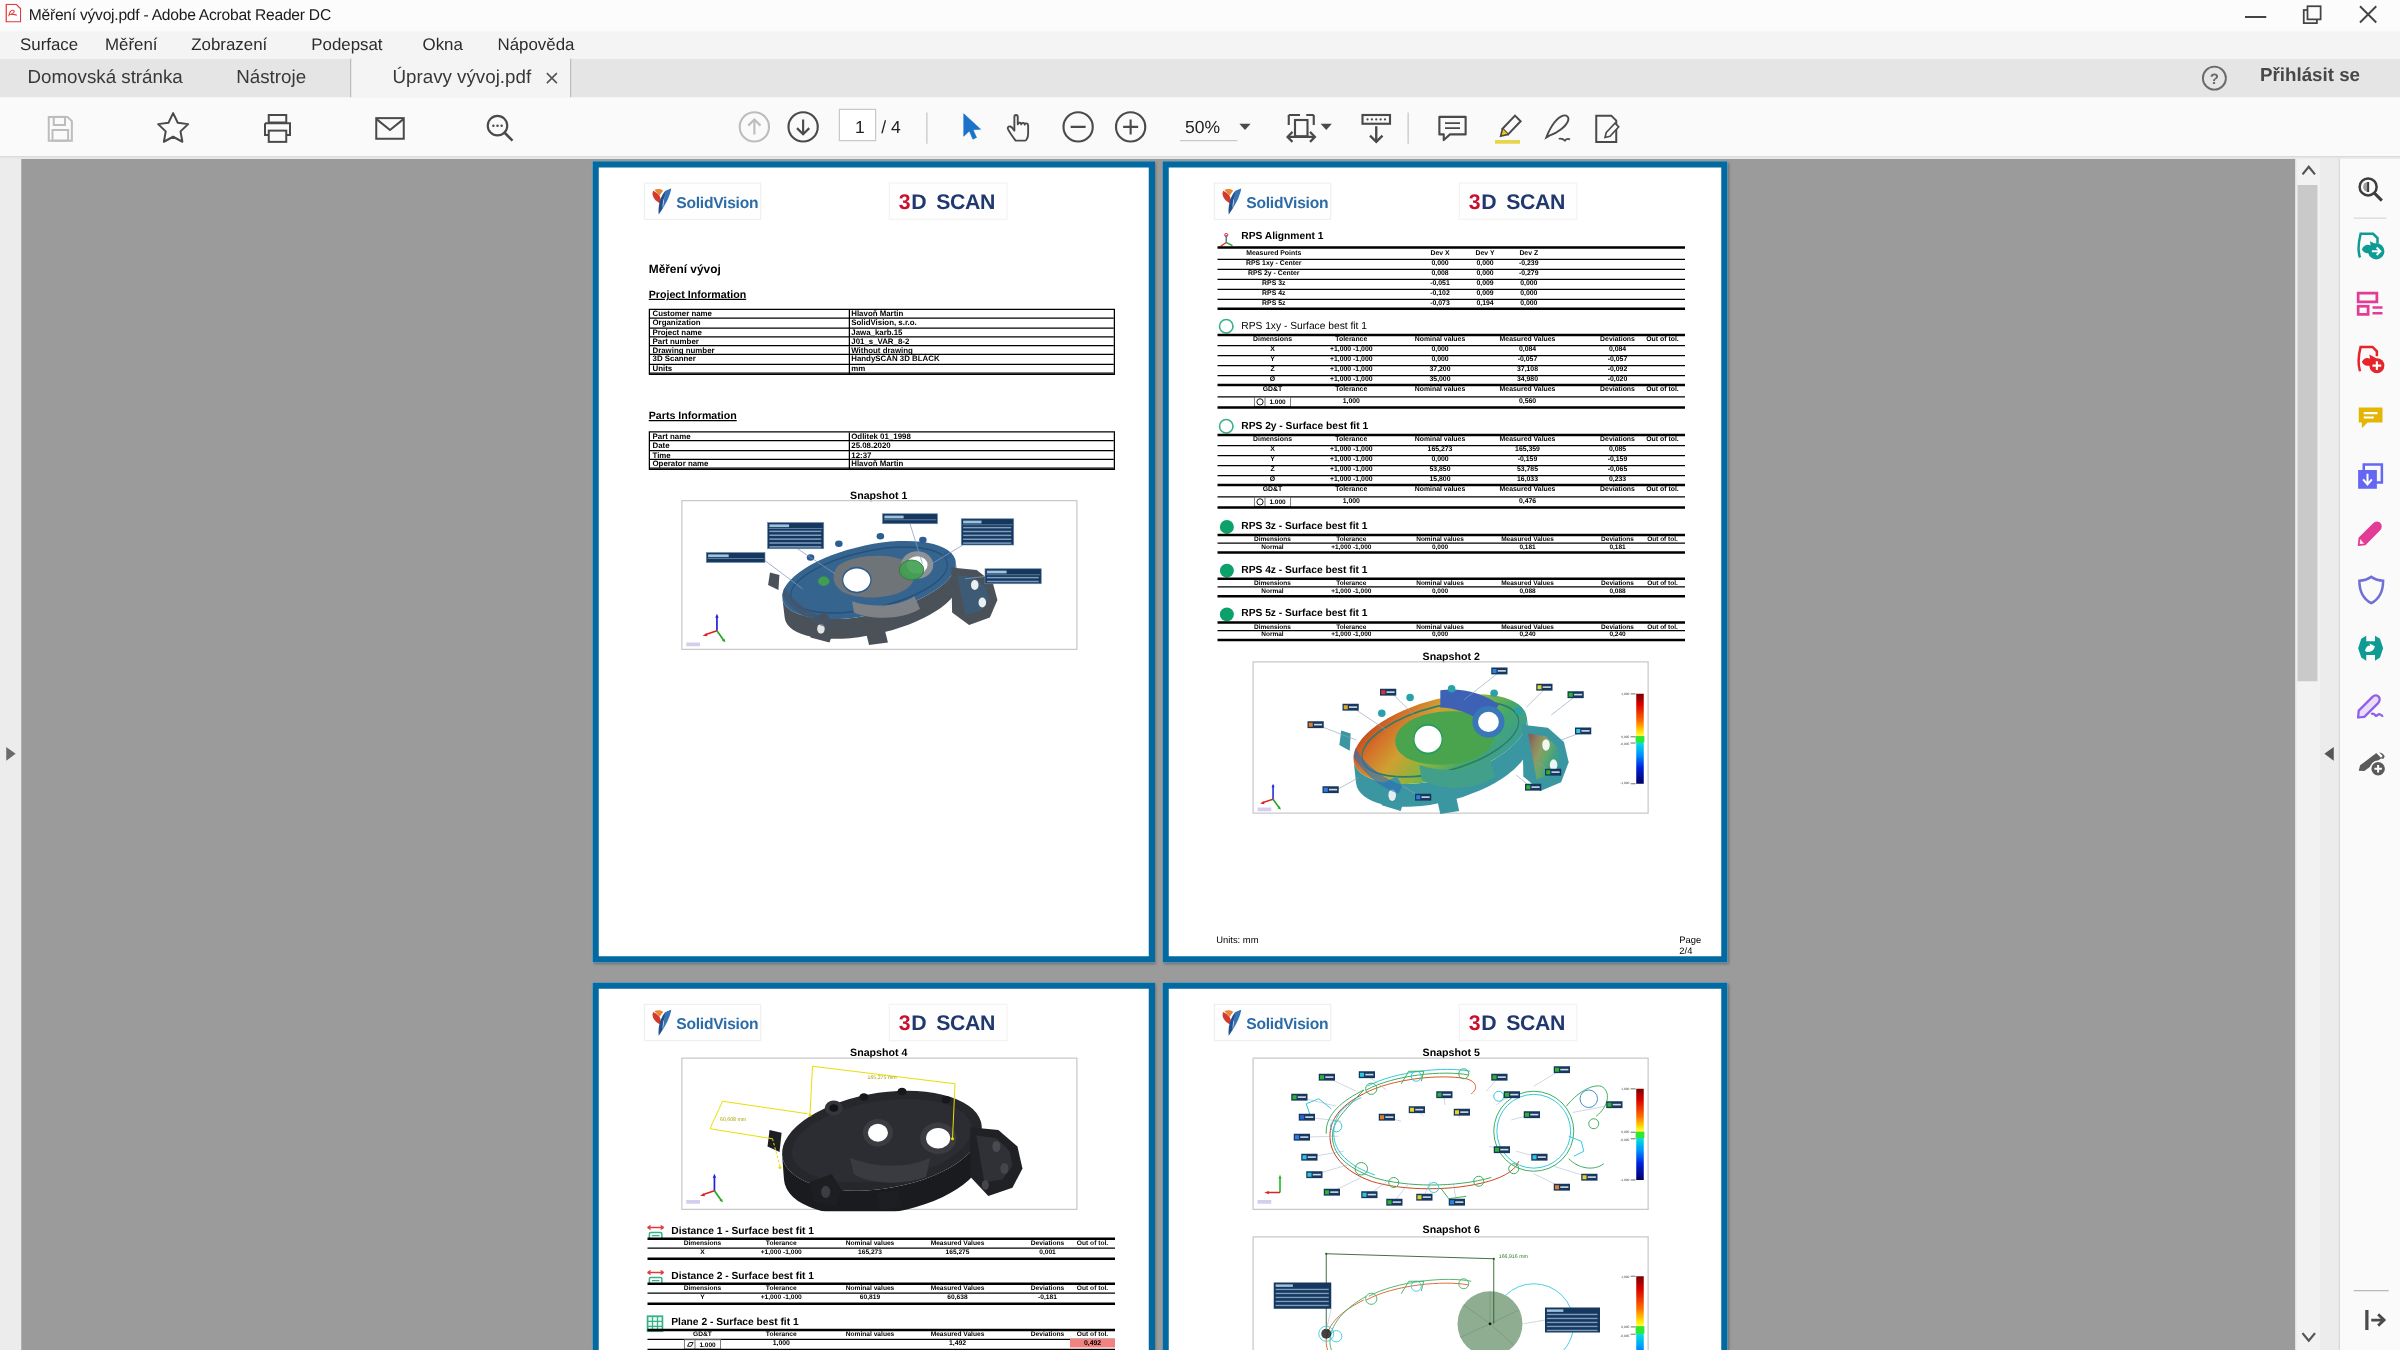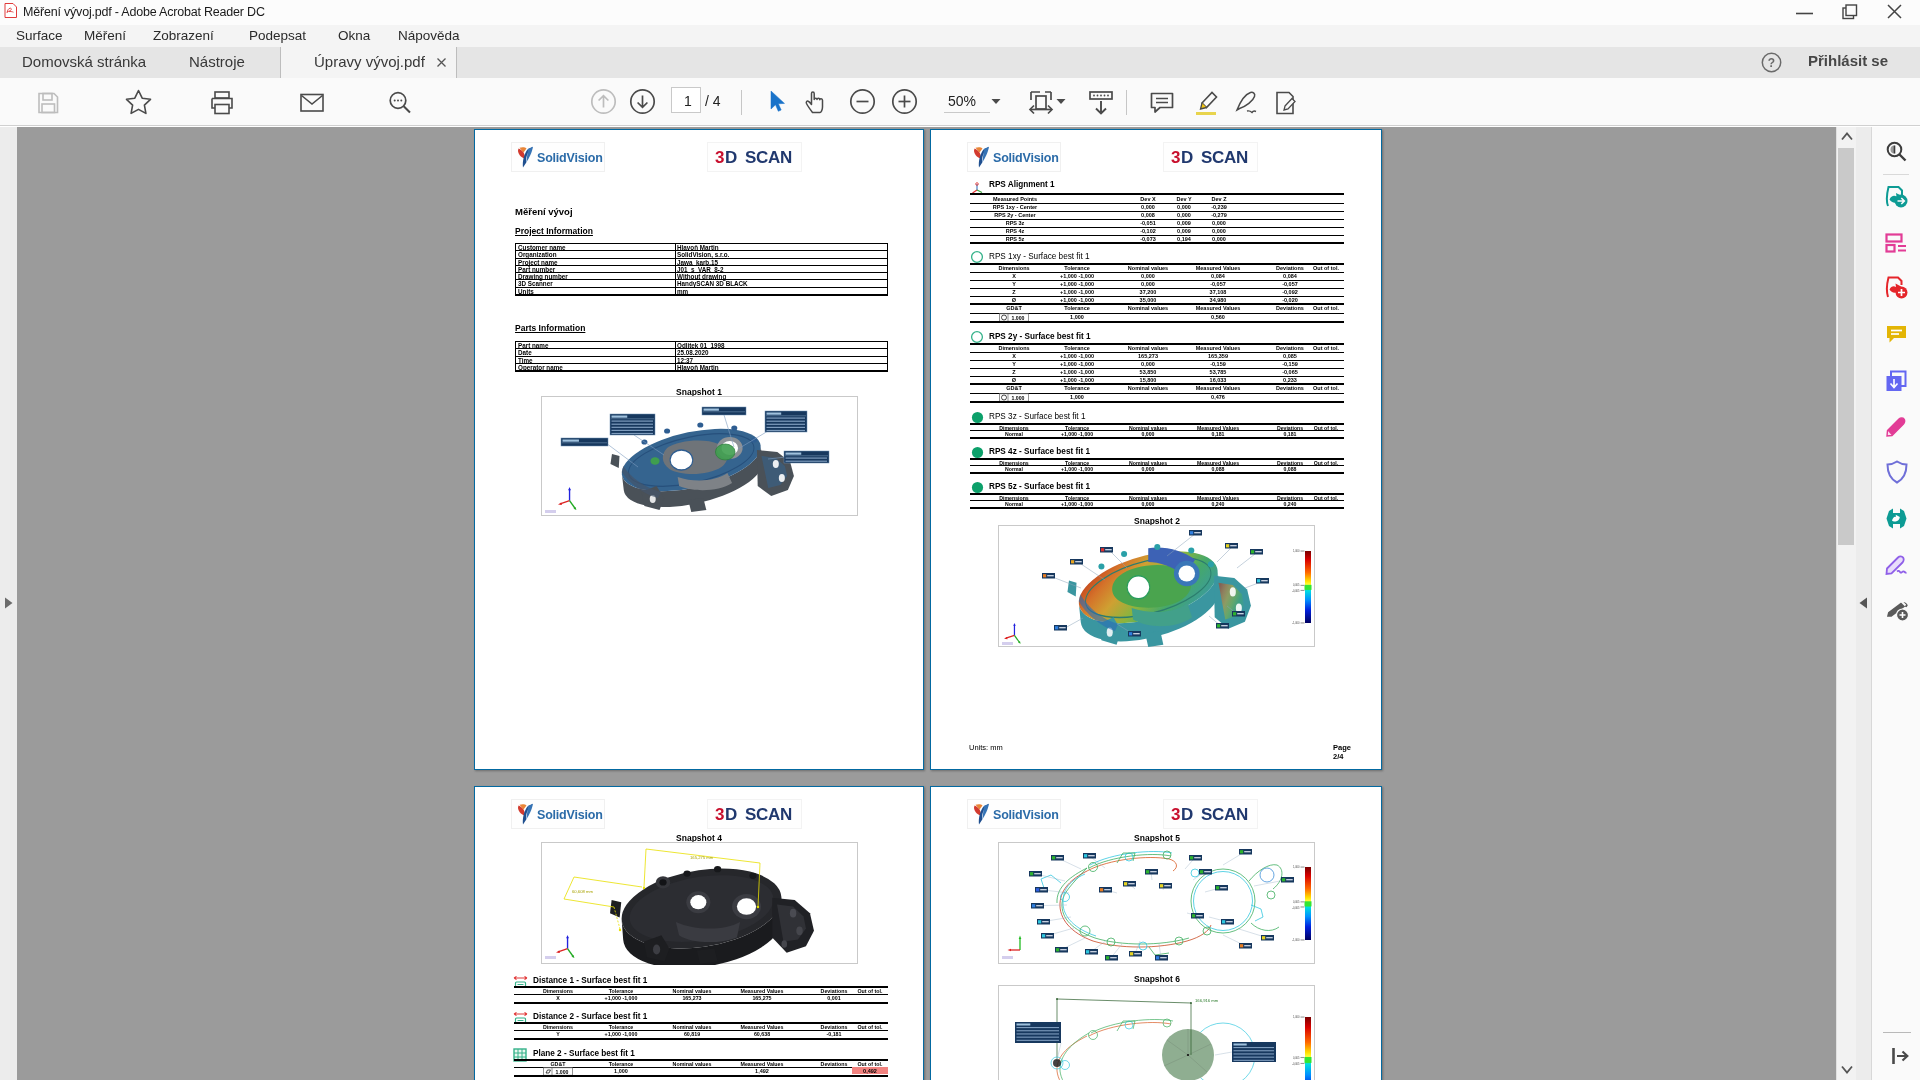--- a/index.html
+++ b/index.html
@@ -16,21 +16,21 @@
 #toolbar { position:absolute; left:0; top:78px; width:1920px; height:48px; background:#fafafa; border-bottom:1px solid #d0d0d0; }
 .tsep { position:absolute; top:12px; width:1px; height:25px; background:#c6c6c6; }
 
 #main { position:absolute; left:0; top:127px; width:1920px; height:953px; background:#9b9b9b; }
 #leftstrip { position:absolute; left:0; top:0; width:17px; height:953px; background:#ececec; }
 #scrolltrack { position:absolute; left:1836px; top:0; width:20px; height:953px; background:#f2f2f2; border-left:1px solid #e0e0e0;}
 #scrollthumb { position:absolute; left:1838px; top:21px; width:16px; height:397px; background:#c9c9c9; }
 #rightstrip { position:absolute; left:1856px; top:0; width:16px; height:953px; background:#ececec; border-right:1px solid #d8d8d8; }
 #sidebar { position:absolute; left:1872px; top:0; width:48px; height:953px; background:#fafafa; }
 
-.page { position:absolute; width:450px; background:#fff; border:1px solid #0369a1; box-shadow:1px 1px 2px rgba(0,0,0,0.3); }
+.page { position:absolute; width:450px; background:#fff; border:5px solid #0369a1; box-shadow:1px 1px 2px rgba(0,0,0,0.3); }
 .page * { position:absolute; }
 .logoSV { left:36px; top:12px; width:94px; height:30px; border:1px solid #f0f0f0; background:#fefefe; }
 .logo3D { left:232px; top:12px; width:95px; height:30px; border:1px solid #f3f3f3; background:#fefefe; }
 .svtext { left:25px; top:8px; font-size:12.5px; font-weight:bold; color:#2b6ba8; letter-spacing:-0.2px;}
 .t3 { left:7px; top:5px; font-size:17px; font-weight:bold; color:#c8102e; }
 .tD { left:17px; top:5px; font-size:17px; font-weight:bold; color:#20386e; }
 .tSCAN { left:37px; top:5px; font-size:17px; font-weight:bold; color:#20386e; letter-spacing:-0.3px;}
 </style>
 </head>
 <body>
@@ -525,21 +525,21 @@
             <circle cx="4" cy="3.5" r="2.5" fill="none" stroke="#000" stroke-width="0.7"></circle>
           </g>
 <text x="19" y="6.6" font-size="5.2" font-weight="bold" text-anchor="middle" fill="#000">1.000</text>
         </svg>
 <span style="position:absolute;left:146px;top:263.7px;transform:translateX(-50%);font-size:5.5px;font-weight:bold;color:#000;white-space:nowrap">1,000</span>
 <span style="position:absolute;left:287px;top:263.7px;transform:translateX(-50%);font-size:5.5px;font-weight:bold;color:#000;white-space:nowrap">0,476</span>
 <div style="position:absolute;left:39px;top:271px;width:374px;height:2px;background:#000"></div>
 <svg style="position:absolute;left:40px;top:281px" width="13" height="13" viewBox="0 0 13 13">
           <circle cx="6.5" cy="6.5" r="5.6" fill="#0ca06a"></circle>
         </svg>
-<span style="position:absolute;left:58px;top:282px;font-size:8.2px;font-weight:normal;color:#000;white-space:nowrap">RPS 3z - Surface best fit 1</span>
+<span style="position:absolute;left:58px;top:282px;font-size:8.2px;font-weight:bold;color:#000;white-space:nowrap">RPS 3z - Surface best fit 1</span>
 <div style="position:absolute;left:39px;top:293px;width:374px;height:2px;background:#000"></div>
 <span style="position:absolute;left:83px;top:294.6px;transform:translateX(-50%);font-size:5.2px;font-weight:bold;color:#000;white-space:nowrap">Dimensions</span>
         <span style="position:absolute;left:146px;top:294.6px;transform:translateX(-50%);font-size:5.2px;font-weight:bold;color:#000;white-space:nowrap">Tolerance</span>
         <span style="position:absolute;left:217px;top:294.6px;transform:translateX(-50%);font-size:5.2px;font-weight:bold;color:#000;white-space:nowrap">Nominal values</span>
         <span style="position:absolute;left:287px;top:294.6px;transform:translateX(-50%);font-size:5.2px;font-weight:bold;color:#000;white-space:nowrap">Measured Values</span>
         <span style="position:absolute;left:359px;top:294.6px;transform:translateX(-50%);font-size:5.2px;font-weight:bold;color:#000;white-space:nowrap">Deviations</span>
         <span style="position:absolute;left:395px;top:294.6px;transform:translateX(-50%);font-size:5.2px;font-weight:bold;color:#000;white-space:nowrap">Out of tol.</span>
 <div style="position:absolute;left:39px;top:300.2px;width:374px;height:1px;background:#000"></div>
 <span style="position:absolute;left:83px;top:300.8px;transform:translateX(-50%);font-size:5.2px;font-weight:bold;color:#000;white-space:nowrap">Normal</span>
         <span style="position:absolute;left:146px;top:300.8px;transform:translateX(-50%);font-size:5.2px;font-weight:bold;color:#000;white-space:nowrap">+1,000 -1,000</span>
@@ -724,21 +724,21 @@
               <rect x="-4.5" y="71.4" width="4" height="1.1" fill="#999"></rect>
 <text x="-5.5" y="1.2" font-size="2.6" fill="#444" text-anchor="end">1,000</text>
 <text x="-5.5" y="35.28" font-size="2.6" fill="#444" text-anchor="end">0,005</text>
 <text x="-5.5" y="41.04" font-size="2.6" fill="#444" text-anchor="end">-0,005</text>
 <text x="-5.5" y="72.6" font-size="2.6" fill="#444" text-anchor="end">-1,000</text>
             </g>
 <rect x="3" y="116" width="11" height="3" fill="#c9c2e8" opacity="0.8"></rect>
 </svg>
         </div>
 <span style="position:absolute;left:38px;top:613px;font-size:7.5px;font-weight:normal;color:#000;white-space:nowrap">Units: mm</span>
-<span style="position:absolute;left:426px;top:613px;transform:translateX(-100%);font-size:7.5px;font-weight:bold">Page 2/4</span>
+<span style="position:absolute;left:426px;top:613px;transform:translateX(-100%);font-size:7.5px;font-weight:normal">Page 2/4</span>
       </div>
 <div class="page" style="left:474px;top:659px;height:641px">
         <div class="logoSV">
           <svg style="position:absolute;left:4px;top:3px" width="20" height="23" viewBox="0 0 20 23">
 <path d="M2.5 2.5 C7 4.5 9.5 8 8.5 12.5 C5 11.5 2 8 2 4.5 Z" fill="#d23a2e"></path>
 <path d="M3.5 1.8 C6 0.8 9.5 1.2 10.5 2.5 L7.5 6.5 Z" fill="#e98537"></path>
 <path d="M17 0.8 C12 5 9.5 10.5 10.3 16.5 L7 21.5 C6.2 15.5 8 7.5 12 3 Z" fill="#1f4f8f"></path>
 <path d="M17 0.8 L12 3 L10.3 16.5 C13 12.5 16.2 6 17 0.8 Z" fill="#3573b5"></path>
           </svg>
 <span class="svtext">SolidVision</span>

